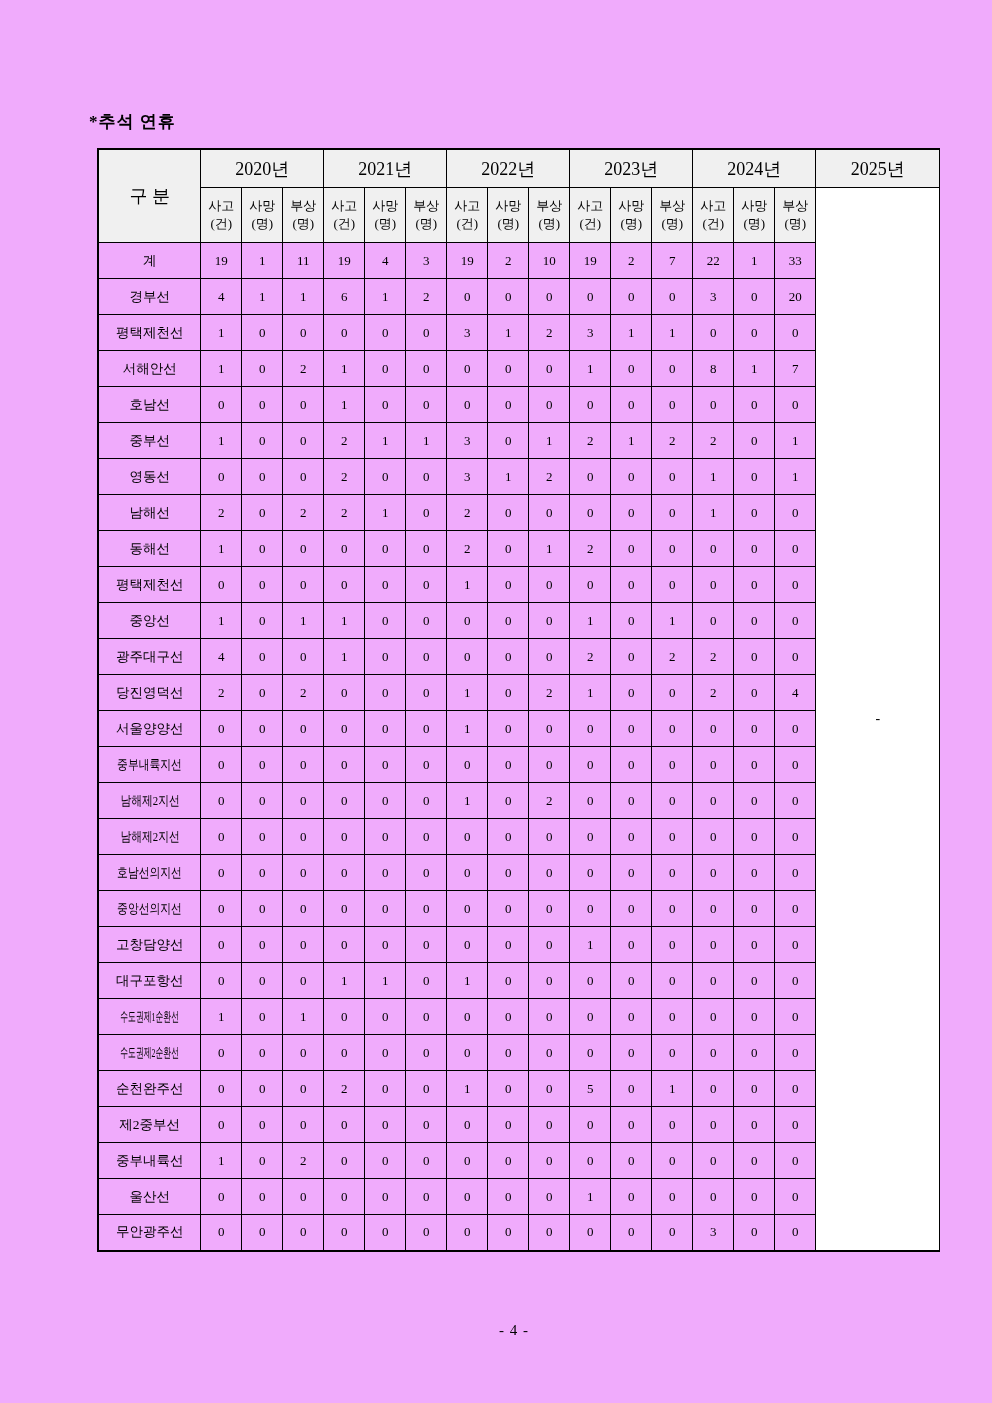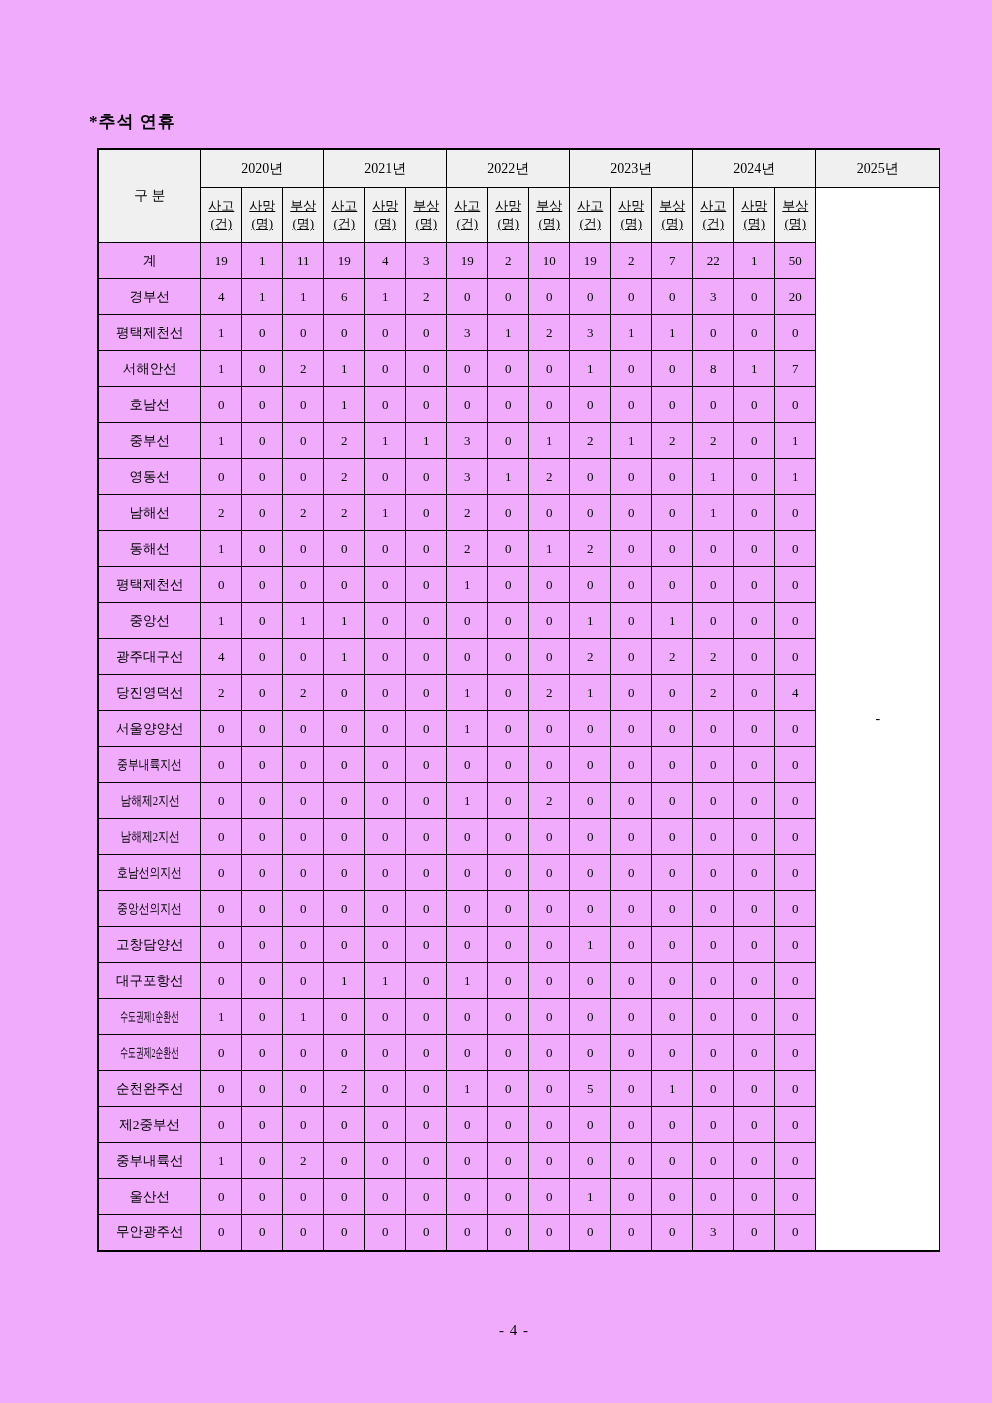--- a/index.html
+++ b/index.html
@@ -41,30 +41,29 @@
     vertical-align: middle;
     font-weight: normal;
     overflow: hidden;
   }
   col.c-label { width: 82px; }
   col.c-data  { width: 41px; }
   col.c-2025  { width: 124px; }
 
   tr.year-row th {
     height: 37px;
-    font-size: 14px;
+    font-size: 18px;
     background: #f0f0f0;
   }
   tr.sub-row th {
     height: 54px;
     font-size: 13px;
     line-height: 1.35;
     white-space: pre-line;
     background: #f0f0f0;
-    text-decoration: underline;
   }
   th.corner {
     background: #f0f0f0;
     font-size: 15px;
     margin-left: 32px;
   }
   th.y2025-head { border-right: none; margin-top: 20px; }
   td.y2025-body {
     border-right: none;
     background: #ffffff;
@@ -177,21 +176,21 @@
           <td class="data-cell">4</td>
           <td class="data-cell">3</td>
           <td class="data-cell">19</td>
           <td class="data-cell">2</td>
           <td class="data-cell">10</td>
           <td class="data-cell">19</td>
           <td class="data-cell">2</td>
           <td class="data-cell">7</td>
           <td class="data-cell">22</td>
           <td class="data-cell">1</td>
-          <td class="data-cell">50</td>
+          <td class="data-cell">33</td>
         </tr>
         <tr class="body-row">
           <th class="row-label"><span>경부선</span></th>
           <td class="data-cell">4</td>
           <td class="data-cell">1</td>
           <td class="data-cell">1</td>
           <td class="data-cell">6</td>
           <td class="data-cell">1</td>
           <td class="data-cell">2</td>
           <td class="data-cell">0</td>

